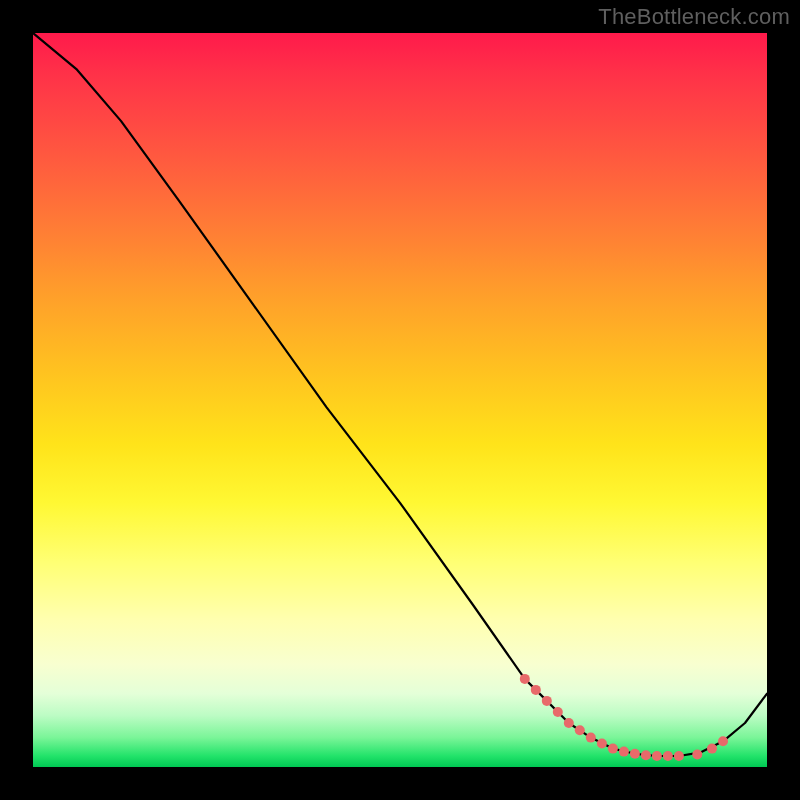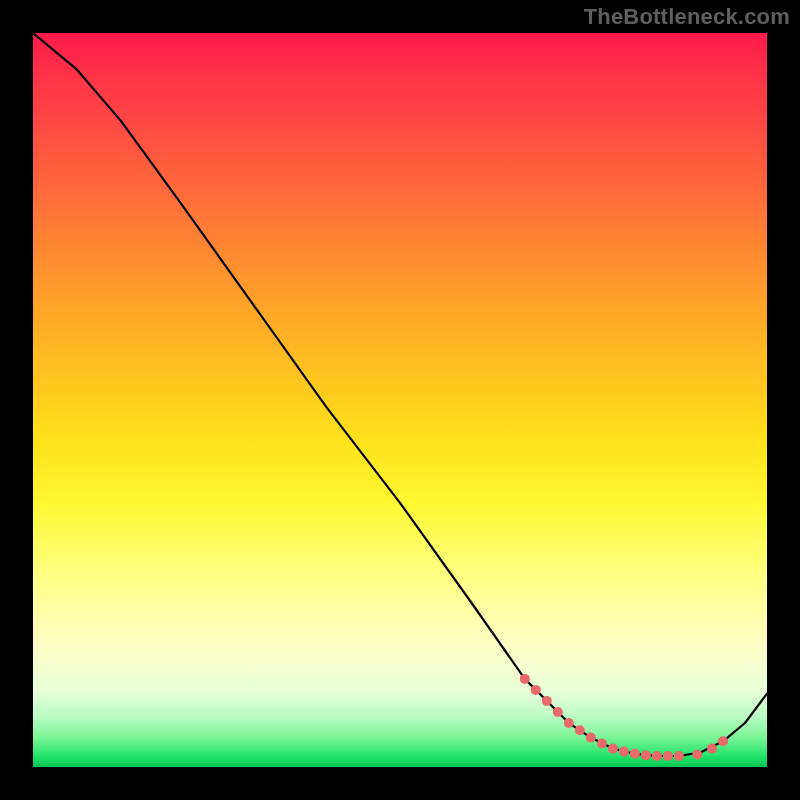--- a/index.html
+++ b/index.html
@@ -18,21 +18,20 @@
     background: #000;
   }
   .watermark {
     position: absolute;
     top: 4px;
     right: 10px;
     color: #5f5f5f;
     font-size: 22px;
     letter-spacing: 0.2px;
     z-index: 3;
-    font-weight: bold;
   }
   .plot {
     position: absolute;
     left: 33px;
     top: 33px;
     width: 734px;
     height: 734px;
     
     background: linear-gradient(
       to bottom,

